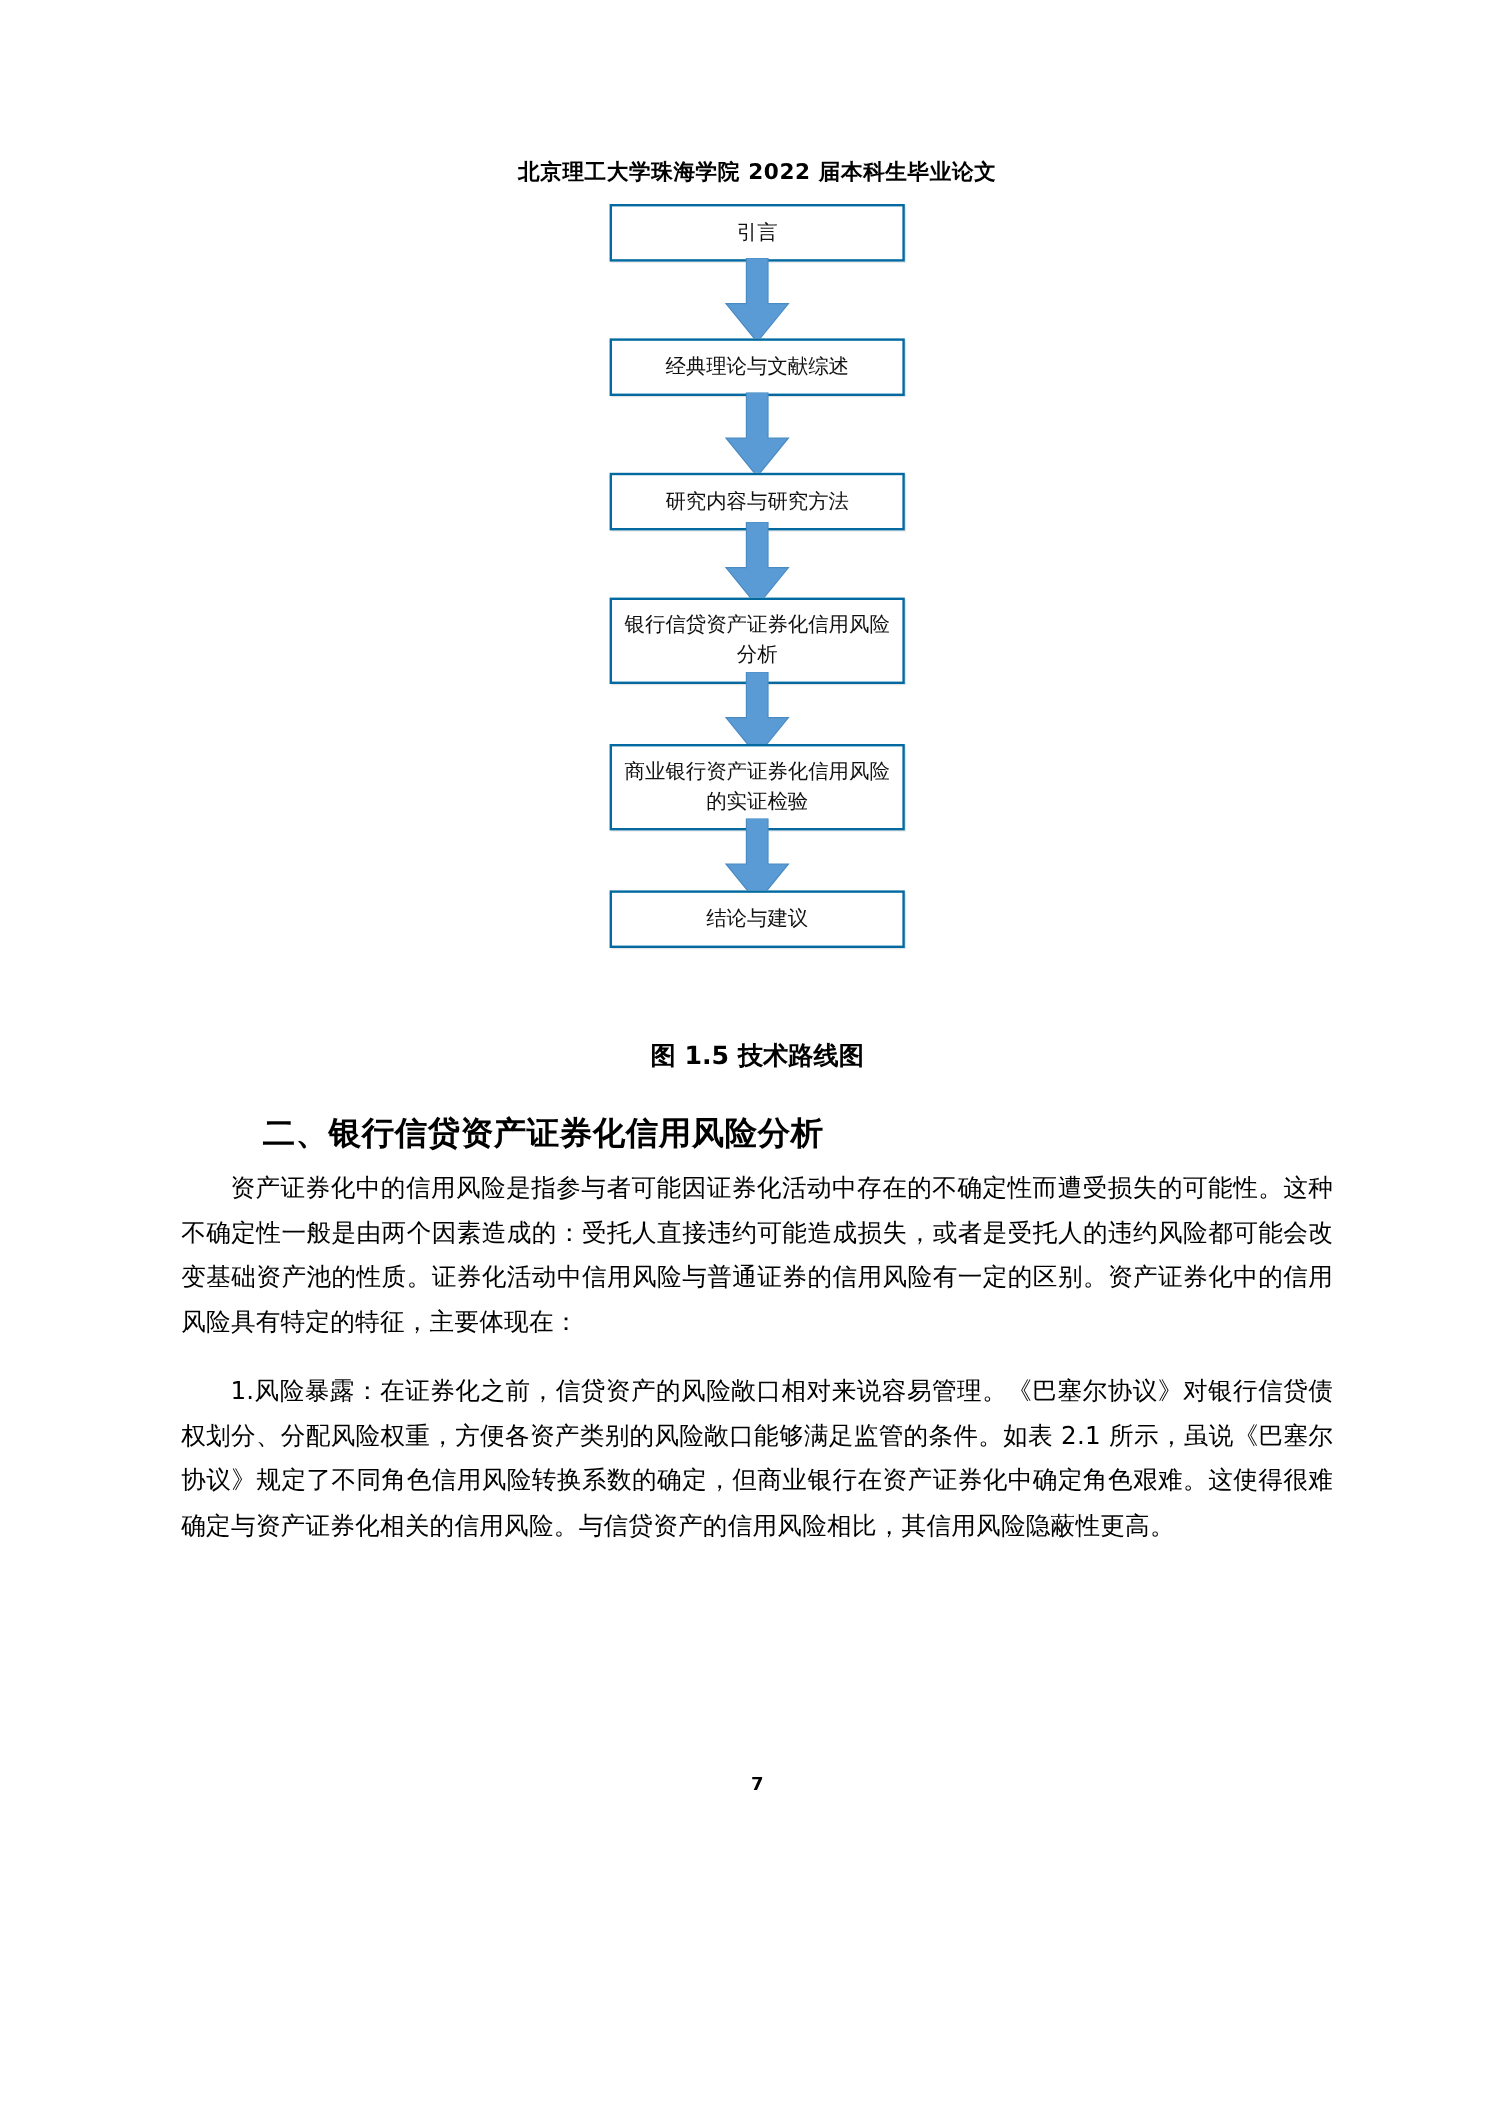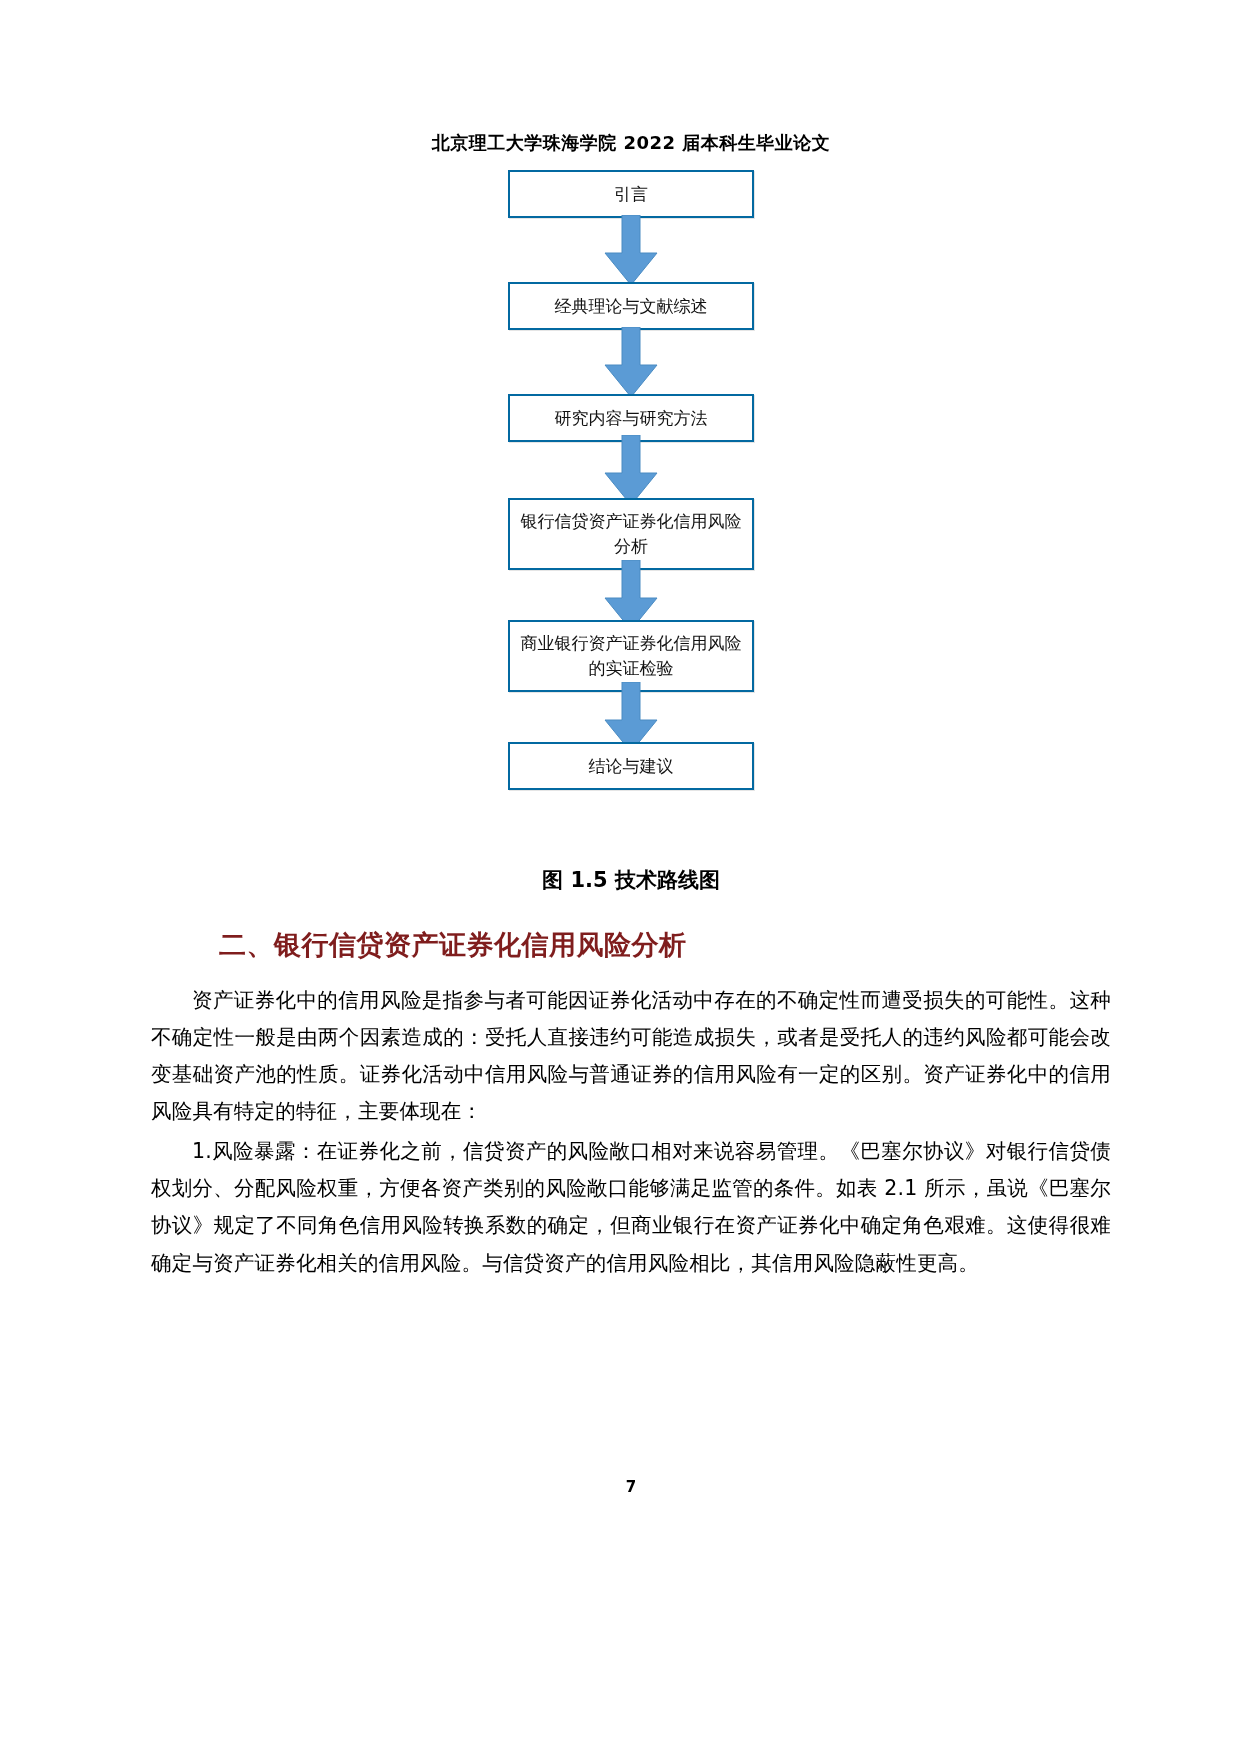--- a/index.html
+++ b/index.html
@@ -98,27 +98,27 @@
   }
 
   
   .body-block {
     position: absolute;
     left: 140px;
     top: 925px;
     width: 960px;
   }
   h2.section-title {
-    margin: 0 0 16px 0;
+    margin: 0 0 6px 0;
     padding-left: 68px;
     font-family: "DejaVu Sans", "Liberation Sans", sans-serif;
     font-weight: bold;
     font-size: 27px;
     line-height: 1.5;
-    color: #7f1d1d;
+    color: #000000;
     letter-spacing: 0.5px;
   }
   h3.sub-title {
     margin: 4px 0 4px 0;
     padding-left: 60px;
     font-family: "DejaVu Sans", "Liberation Sans", sans-serif;
     font-weight: normal;
     font-size: 23px;
     line-height: 1.5;
     color: #000;
@@ -127,21 +127,21 @@
     margin: 0;
     font-family: "DejaVu Sans", "Liberation Sans", sans-serif;
     font-size: 20.5px;
     line-height: 1.82;
     color: #000;
     text-align: justify;
     text-justify: inter-ideograph;
     text-indent: 2em;
     letter-spacing: 0.2px;
   }
-  p.para + p.para { margin-top: 2px; }
+  p.para + p.para { margin-top: 20px; }
 
   
   .page-number {
     position: absolute;
     left: 0;
     top: 1478px;
     width: 1240px;
     text-align: center;
     font-family: "DejaVu Sans", "Liberation Sans", sans-serif;
     font-weight: bold;

